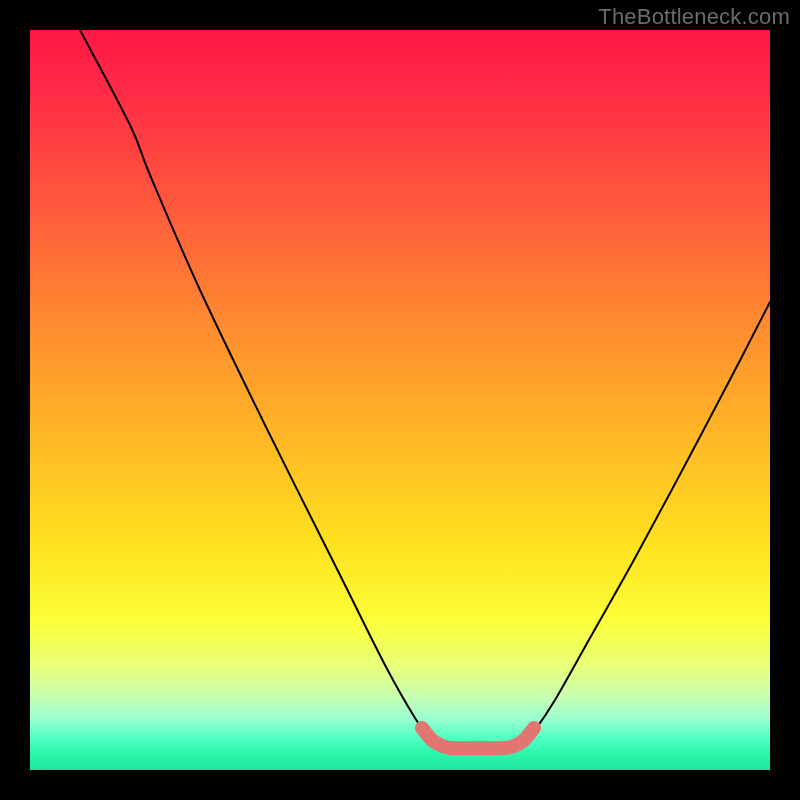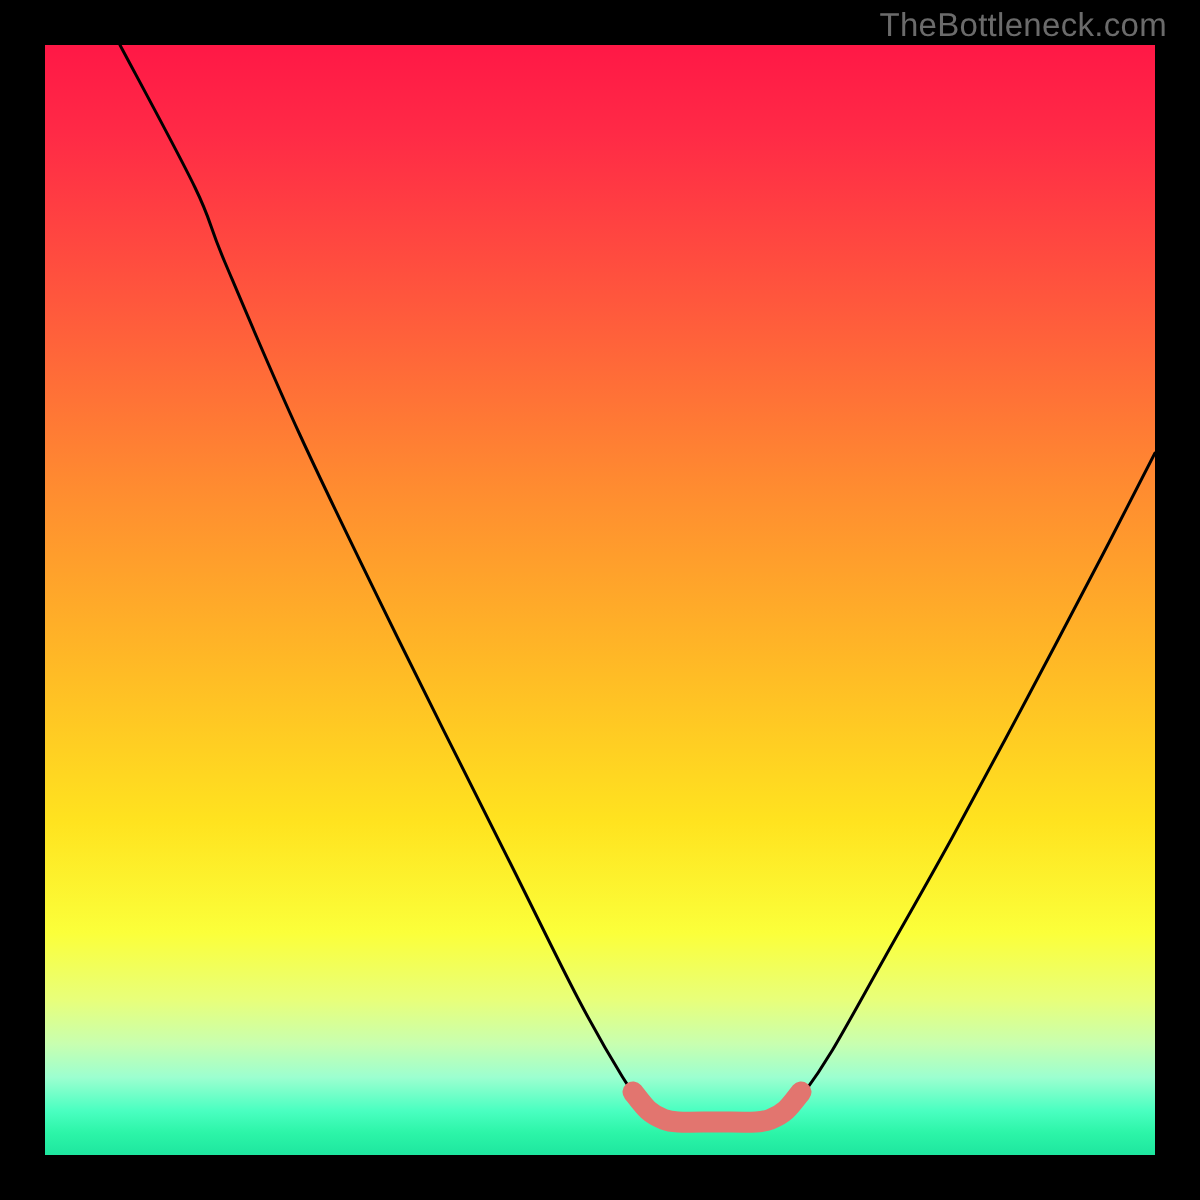--- a/index.html
+++ b/index.html
@@ -38,21 +38,21 @@
       #c8ffb0 90%,
       #9cffd0 93%,
       #4affc1 96%,
       #2cf5a8 98%,
       #1ee69f 100%
     );
   }
   .watermark {
     position: absolute;
     top: 4px;
-    right: 22px;
+    right: 10px;
     color: #6b6b6b;
     font-size: 22px;
     font-weight: 500;
     letter-spacing: 0.2px;
     user-select: none;
   }
   svg.curve {
     position: absolute;
     left: 0;
     top: 0;

